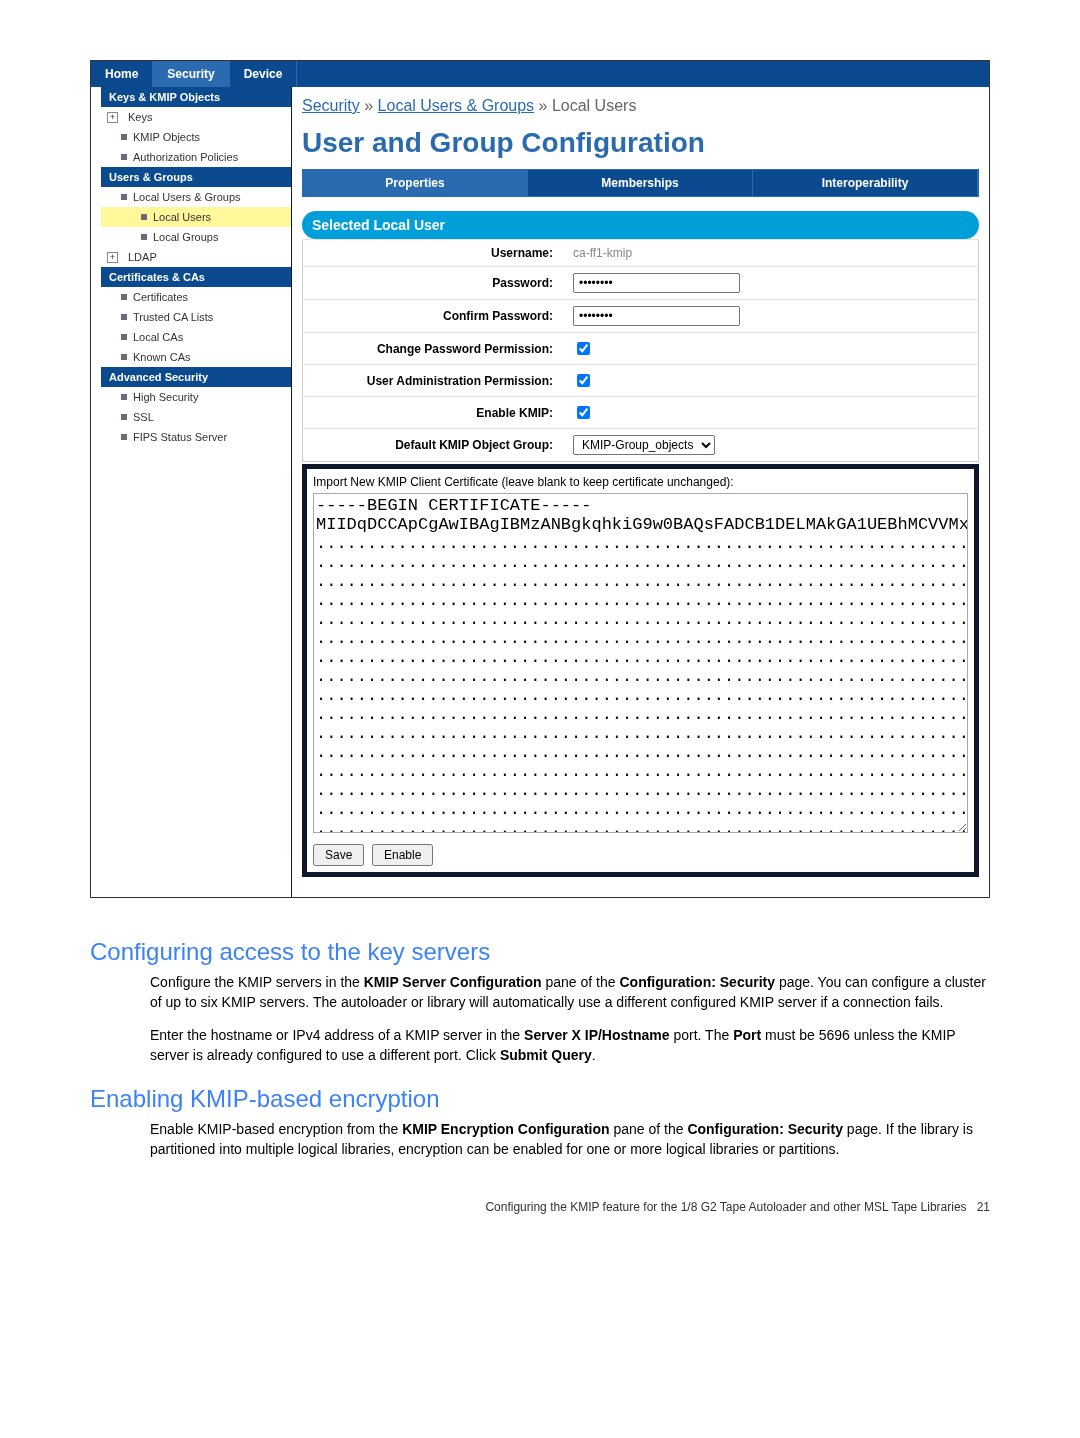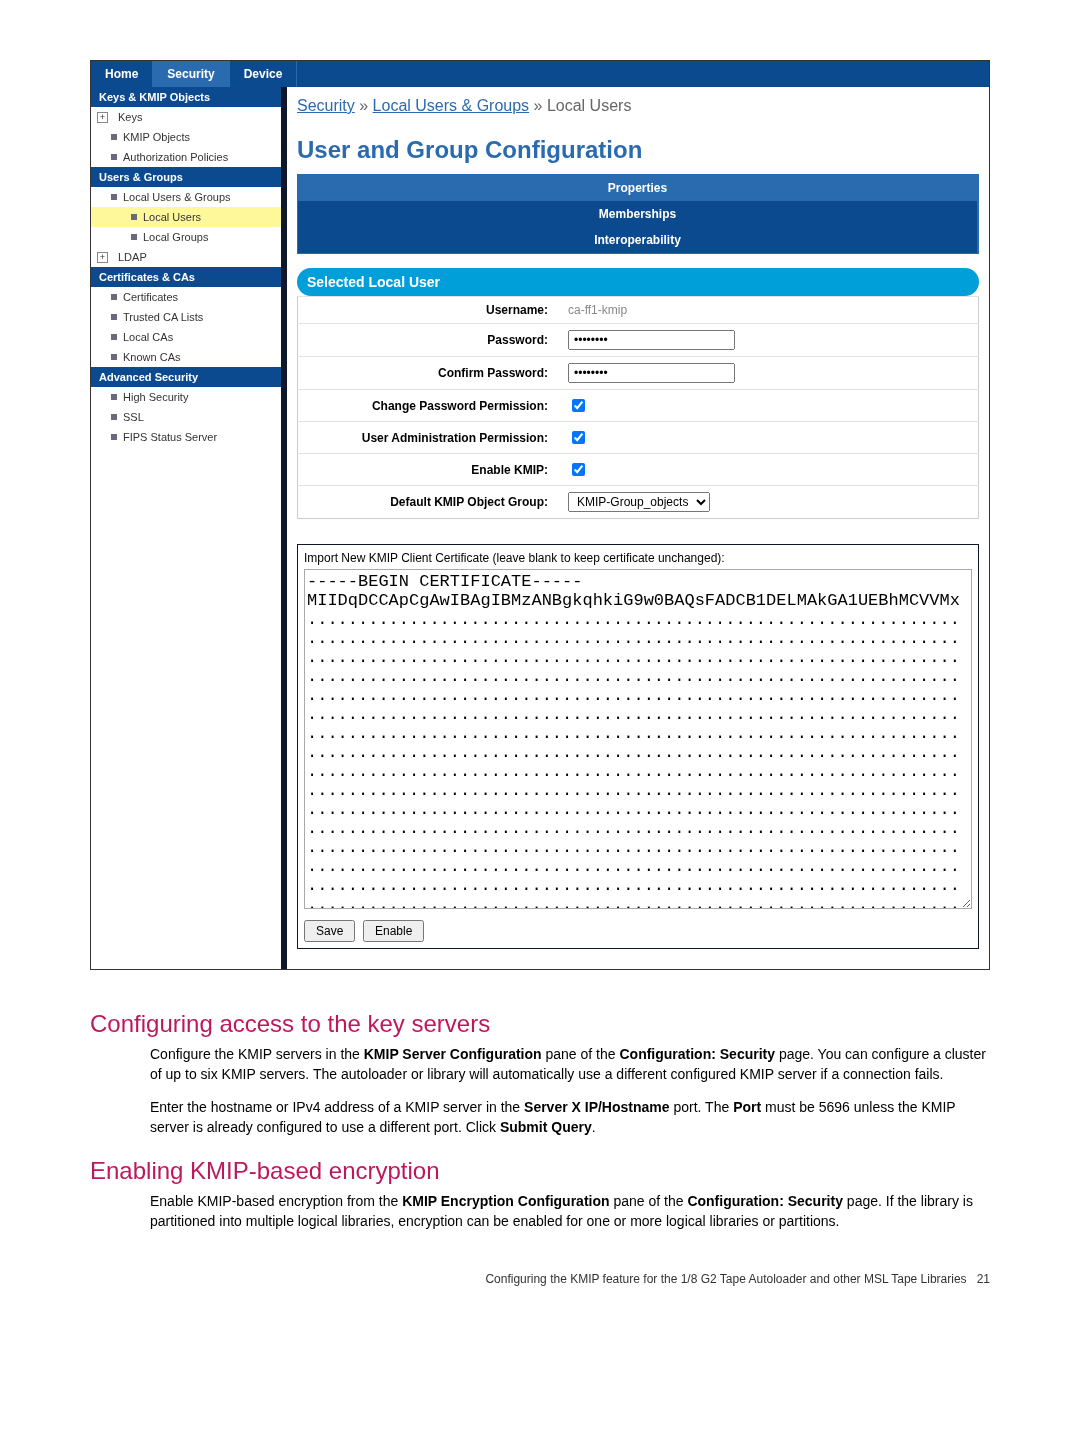--- a/index.html
+++ b/index.html
@@ -33,22 +33,23 @@
     border-right: 1px solid #2a6bb0;
     font-size: 12px;
   }
   .top-tab.active { background: #2a6bb0; }
   .app-body {
     display: flex;
     background: #fff;
   }
   .sidebar {
     width: 190px;
-    border-right: 6px solid #0f172a;
+    border-right: 1px solid #0f172a;
     background: #fff;
+    margin-left: 10px;
   }
   .side-section-hdr {
     background: #0b4a8e;
     color: #fff;
     font-weight: bold;
     font-size: 11px;
     padding: 4px 8px;
   }
   .side-item {
     padding: 4px 4px 4px 20px;
@@ -79,28 +80,27 @@
     padding: 6px 10px 20px 10px;
   }
   .breadcrumb {
     font-size: 16px;
     color: #666;
     padding: 4px 0 8px 0;
   }
   .breadcrumb a { color: #2a6bb0; text-decoration: underline; }
   .page-h1 {
     color: #2a6bb0;
-    font-size: 24px;
-    font-weight: bold;
-    margin: 13px 0 10px 0;
+    font-size: 28px;
+    font-weight: bold;
+    margin: 4px 0 10px 0;
   }
   .tab-bar {
     display: flex;
     border: 1px solid #2a6bb0;
-    flex-direction: column;
   }
   .tab-bar .t {
     flex: 1;
     text-align: center;
     color: #fff;
     font-weight: bold;
     font-size: 12px;
     padding: 6px;
     background: #0b4a8e;
     border-right: 1px solid #2a6bb0;
@@ -129,22 +129,22 @@
   .form-table td.lbl {
     width: 240px;
     text-align: right;
     font-weight: bold;
   }
   .form-table input[type=text], .form-table input[type=password], .form-table select {
     font-size: 12px;
     padding: 1px 4px;
   }
   .cert-panel {
-    border: 1px solid #0f172a;
-    margin-top: 25px;
+    border: 5px solid #0f172a;
+    margin-top: 2px;
     padding: 6px;
   }
   .cert-panel .cap {
     font-size: 12px;
     margin-bottom: 4px;
   }
   .cert-ta {
     width: 100%;
     height: 340px;
     font-family: "Courier New", monospace;
@@ -153,21 +153,21 @@
     box-sizing: border-box;
     border: 1px solid #aaa;
     white-space: pre;
     overflow: hidden;
   }
   .btn-row { margin-top: 8px; }
   .btn-row button { font-size: 12px; padding: 2px 10px; margin-right: 4px; }
 
   
   .doc h2 {
-    color: #be185d;
+    color: #3b82f6;
     font-weight: normal;
     font-size: 24px;
     margin: 20px 0 6px 0;
   }
   .doc p {
     margin: 6px 0 12px 60px;
     font-size: 14px;
     line-height: 1.45;
   }
   .footer {

